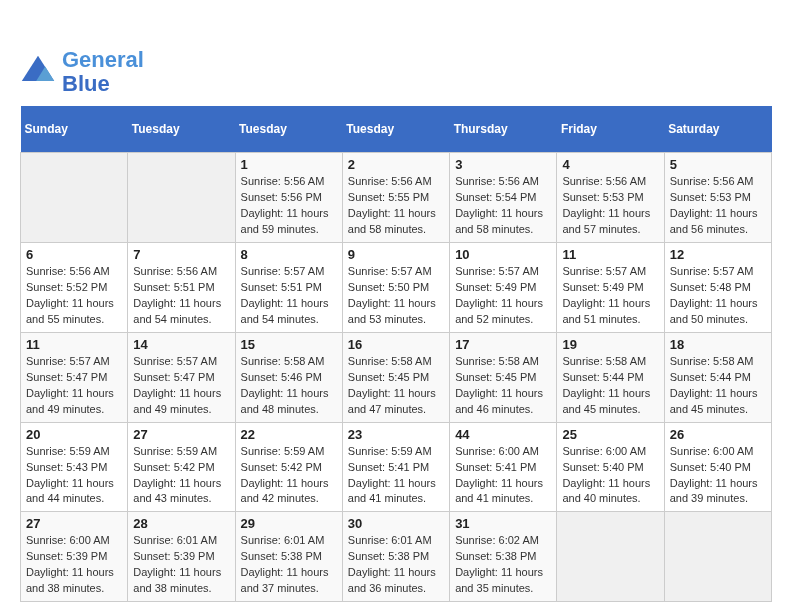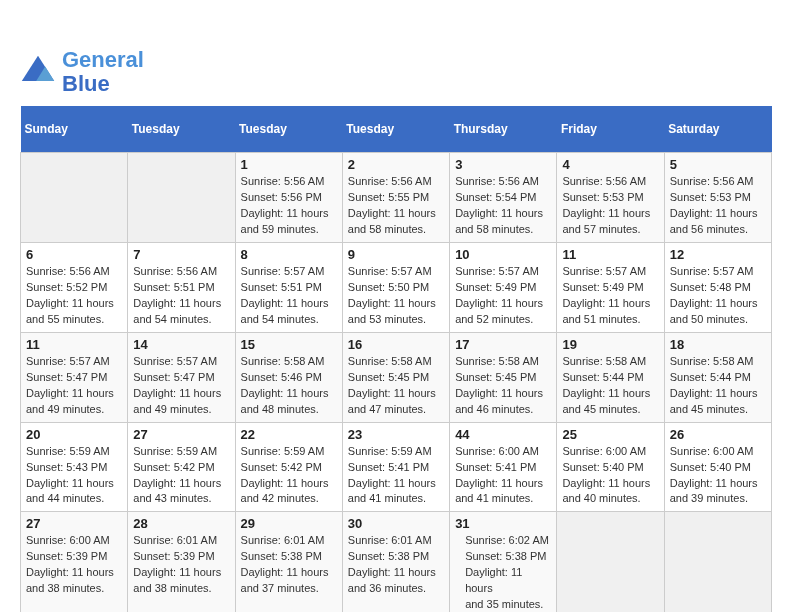--- a/index.html
+++ b/index.html
@@ -336,21 +336,21 @@
         </td>
         <td>
           <span class="day-num">30</span>
           <div class="cell-text" style="white-space: pre-line;">Sunrise: 6:01 AM
 Sunset: 5:38 PM
 Daylight: 11 hours
 and 36 minutes.</div>
         </td>
         <td>
           <span class="day-num">31</span>
-          <div class="cell-text" style="white-space: pre-line; margin-left: 10px;">Sunrise: 6:02 AM
+          <div class="cell-text" style="white-space: pre-line;">Sunrise: 6:02 AM
 Sunset: 5:38 PM
 Daylight: 11 hours
 and 35 minutes.</div>
         </td>
         <td class="empty-cell"></td>
         <td class="empty-cell"></td>
       </tr>
     </tbody>
 </table>
 

